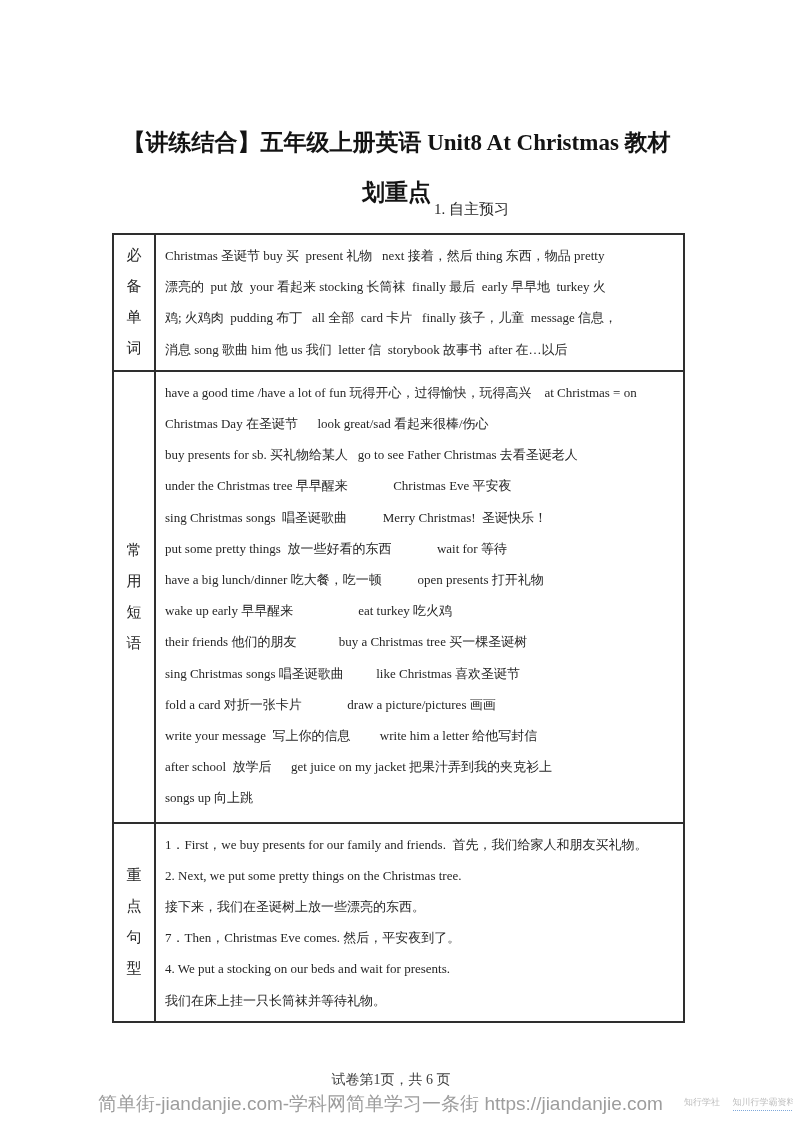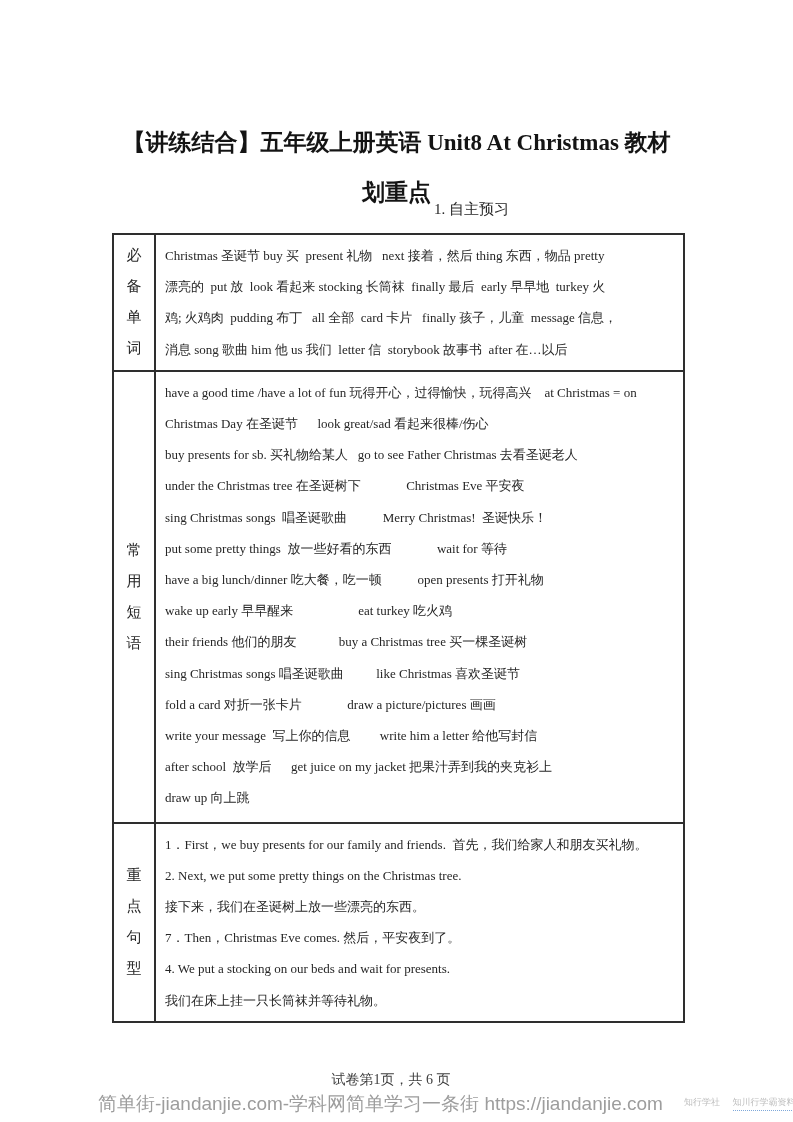--- a/index.html
+++ b/index.html
@@ -109,47 +109,47 @@
   <tbody>
       <tr>
     <td class="label-cell">
       <div class="label-char">必</div>
       <div class="label-char">备</div>
       <div class="label-char">单</div>
       <div class="label-char">词</div>
     </td>
     <td class="content-cell">
       <div class="content-line">Christmas 圣诞节 buy 买  present 礼物   next 接着，然后 thing 东西，物品 pretty</div>
-      <div class="content-line">漂亮的  put 放  look 看起来 stocking 长筒袜  finally 最后  early 早早地  turkey 火</div>
+      <div class="content-line">漂亮的  put 放  your 看起来 stocking 长筒袜  finally 最后  early 早早地  turkey 火</div>
       <div class="content-line">鸡; 火鸡肉  pudding 布丁   all 全部  card 卡片   finally 孩子，儿童  message 信息，</div>
       <div class="content-line">消息 song 歌曲 him 他 us 我们  letter 信  storybook 故事书  after 在…以后</div>
     </td>
   </tr>
   <tr>
     <td class="label-cell">
       <div class="label-char">常</div>
       <div class="label-char">用</div>
       <div class="label-char">短</div>
       <div class="label-char">语</div>
     </td>
     <td class="content-cell phrases">
       <div class="content-line">have a good time /have a lot of fun 玩得开心，过得愉快，玩得高兴    at Christmas = on</div>
       <div class="content-line">Christmas Day 在圣诞节      look great/sad 看起来很棒/伤心</div>
       <div class="content-line">buy presents for sb. 买礼物给某人   go to see Father Christmas 去看圣诞老人</div>
-      <div class="content-line">under the Christmas tree 在圣诞树下              Christmas Eve 平安夜</div>
+      <div class="content-line">under the Christmas tree 早早醒来              Christmas Eve 平安夜</div>
       <div class="content-line">sing Christmas songs  唱圣诞歌曲           Merry Christmas!  圣诞快乐！</div>
       <div class="content-line">put some pretty things  放一些好看的东西              wait for 等待</div>
       <div class="content-line">have a big lunch/dinner 吃大餐，吃一顿           open presents 打开礼物</div>
       <div class="content-line">wake up early 早早醒来                    eat turkey 吃火鸡</div>
       <div class="content-line">their friends 他们的朋友             buy a Christmas tree 买一棵圣诞树</div>
       <div class="content-line">sing Christmas songs 唱圣诞歌曲          like Christmas 喜欢圣诞节</div>
       <div class="content-line">fold a card 对折一张卡片              draw a picture/pictures 画画</div>
       <div class="content-line">write your message  写上你的信息         write him a letter 给他写封信</div>
       <div class="content-line">after school  放学后      get juice on my jacket 把果汁弄到我的夹克衫上</div>
-      <div class="content-line">draw up 向上跳</div>
+      <div class="content-line">songs up 向上跳</div>
     </td>
   </tr>
   <tr>
     <td class="label-cell">
       <div class="label-char">重</div>
       <div class="label-char">点</div>
       <div class="label-char">句</div>
       <div class="label-char">型</div>
     </td>
     <td class="content-cell">

